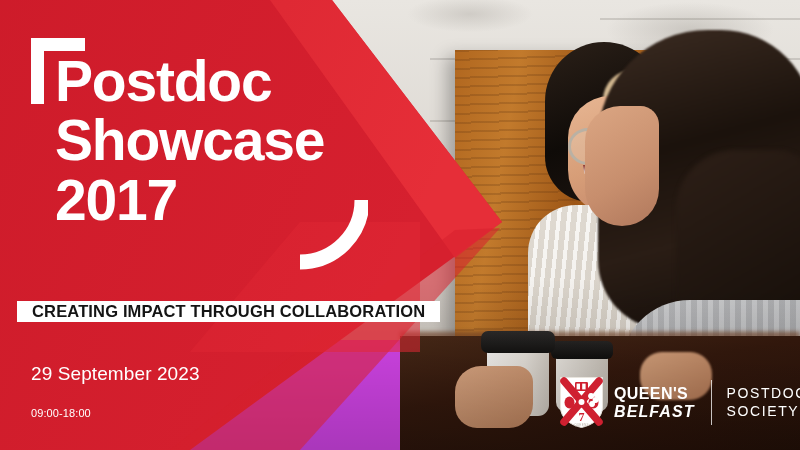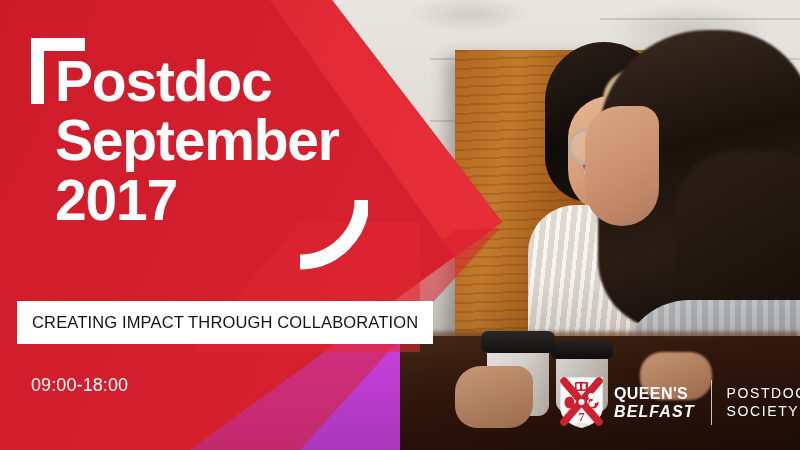--- a/index.html
+++ b/index.html
@@ -165,31 +165,31 @@
     color:#fff;font-weight:700;font-size:57px;line-height:1.04;
     letter-spacing:-1.2px;
   }
   .title .ln{display:block;}
 
   
   .swoosh{position:absolute;left:292px;top:196px;width:76px;height:78px;}
 
   
   .tagline{
-    position:absolute;left:17px;top:301px;height:43px;
+    position:absolute;left:17px;top:301px;height:21px;
     display:flex;align-items:center;
     background:#fff;padding:0 15px;
-    color:#141414;font-weight:400;font-size:16.5px;letter-spacing:.15px;
+    color:#141414;font-weight:700;font-size:16.5px;letter-spacing:.15px;
     white-space:nowrap;
   }
 
   
   .details{position:absolute;left:31px;top:362px;color:#fff;}
   .d-date{font-size:19px;font-weight:400;letter-spacing:.1px;line-height:1.25;}
-  .d-time{font-size:18px;font-weight:400;letter-spacing:.1px;margin-top:12px;line-height:1.3;}
+  .d-time{font-size:11px;font-weight:400;letter-spacing:.1px;margin-top:20px;line-height:1.3;}
   .d-venue{font-size:13.5px;font-weight:400;letter-spacing:.1px;margin-top:3px;line-height:1.3;}
 
   
   .logo{position:absolute;left:559px;top:376px;display:flex;align-items:center;}
   .crest{width:45px;height:53px;flex:none;}
   .qub-words{
     margin-left:10px;color:#fff;font-weight:700;
     font-size:16px;line-height:1.08;letter-spacing:.4px;
   }
   .qub-words .w3{letter-spacing:1.1px;font-style:italic;}
@@ -240,33 +240,34 @@
   <div class="red-glass"></div>
   <div class="red-soft"></div>
 
   <div class="bracket">
     <div class="h"></div>
     <div class="v"></div>
   </div>
 
   <div class="title">
     <span class="ln">Postdoc</span>
-    <span class="ln">September</span>
+    <span class="ln">Showcase</span>
     <span class="ln">2017</span>
   </div>
 
   <svg class="swoosh" viewBox="0 0 76 78">
     <path d="M70 4 A 62 62 0 0 1 8 66" fill="none" stroke="#ffffff" stroke-width="15" stroke-linecap="butt"></path>
   </svg>
 
   <div class="tagline">
     <span>CREATING IMPACT THROUGH COLLABORATION</span>
   </div>
 
   <div class="details">
+    <div class="d-date">29 September 2023</div>
     <div class="d-time">09:00-18:00</div>
   </div>
 
   <div class="logo">
     <svg class="crest" viewBox="0 0 45 53">
       <path d="M1.5 1.5 H43.5 V31 C43.5 42 34 49 22.5 51.5 C11 49 1.5 42 1.5 31 Z" fill="#ffffff" stroke="#e8e4dd" stroke-width="1"></path>
       <path d="M5 5 L40 46 M40 5 L5 46" stroke="#cf2030" stroke-width="7.5" stroke-linecap="round"></path>
       <rect x="16" y="6" width="13" height="9" rx="1.2" fill="#cf2030"></rect>
       <rect x="17.6" y="7.6" width="3.4" height="5.8" fill="#ffffff"></rect>
       <rect x="23.2" y="7.6" width="3.4" height="5.8" fill="#ffffff"></rect>

